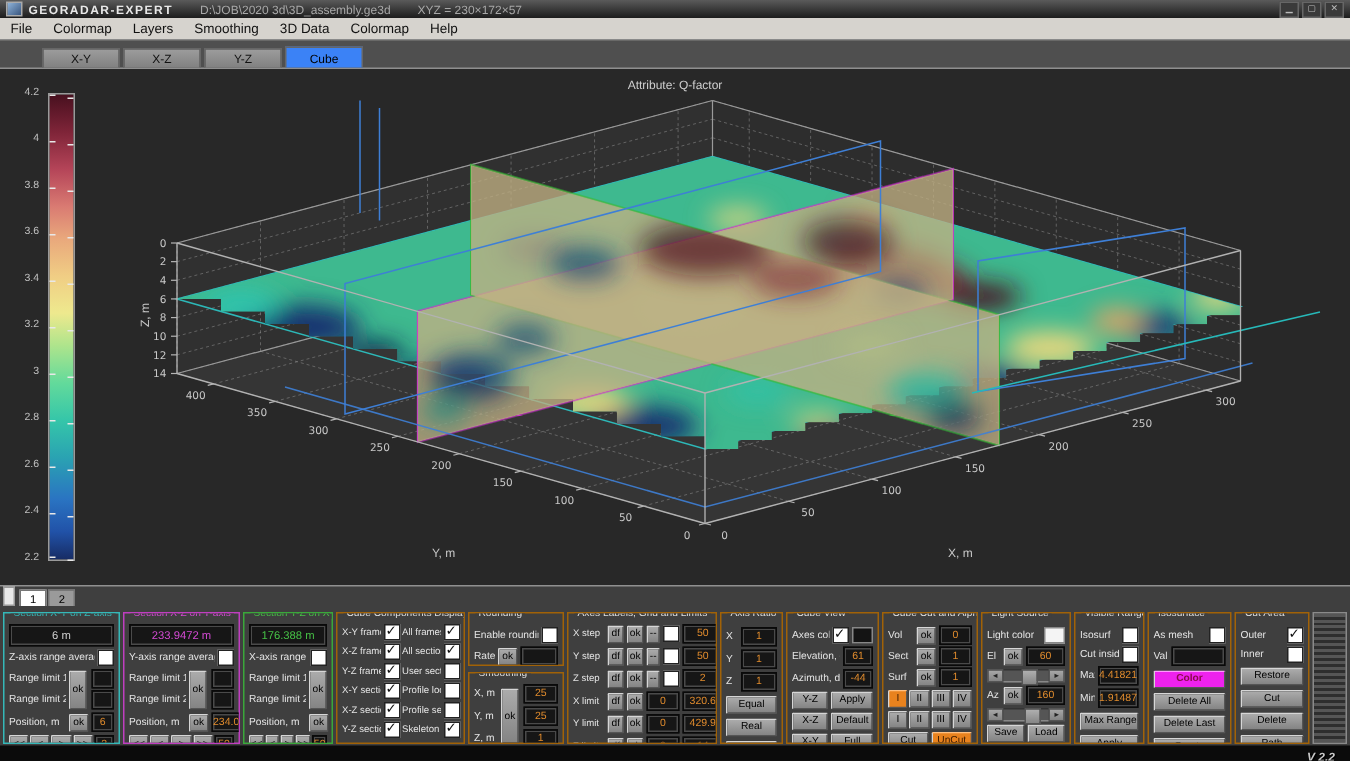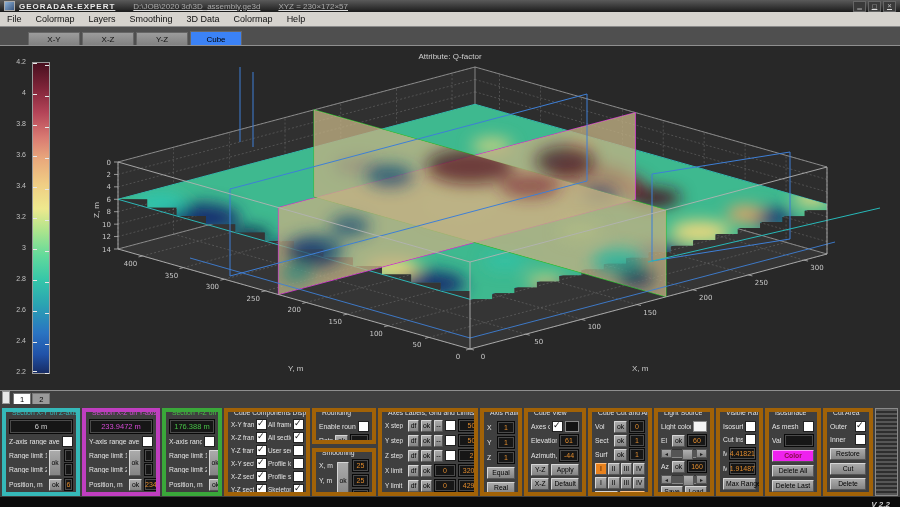--- a/index.html
+++ b/index.html
@@ -1,21 +1,21 @@
 <!DOCTYPE html>
 <html><head>
 <meta charset="utf-8">
 <style>
   html,body{margin:0;padding:0;background:#000;width:900px;height:507px;overflow:hidden;
     font-family:"Liberation Sans",sans-serif;-webkit-font-smoothing:antialiased;}
   .window{position:relative;width:900px;height:507px;background:#282828;}
 
   
   .titlebar{height:12px;background:linear-gradient(180deg,#5a5a5a,#1c1c1c);display:flex;align-items:center;
-    padding:0 4px;color:#ddd;font-size:8px;text-decoration:underline;}
+    padding:0 4px;color:#ddd;font-size:8px;}
   .app-icon{width:9px;height:8px;background:linear-gradient(135deg,#8fb3d9,#39567f);border:1px solid #aaa;margin-right:4px;}
   .app-title{font-weight:bold;letter-spacing:1px;color:#e8e8e8;margin-right:18px;white-space:nowrap;}
   .doc-path{color:#a8a8a8;margin-right:18px;white-space:nowrap;}
   .xyz-readout{color:#a8a8a8;white-space:nowrap;}
   .win-controls{margin-left:auto;display:flex;gap:2px;}
   .win-btn{width:11px;height:9px;background:#3a3a3a;border:1px solid #666;color:#bbb;font-size:6px;
     line-height:8px;text-align:center;}
 
   
   .menubar{height:14px;background:#d6d3ce;border-bottom:1px solid #8a8a8a;display:flex;align-items:center;
@@ -49,21 +49,21 @@
   .cbt{position:absolute;right:28px;font-size:7px;color:#c0c0c0;text-align:right;width:22px;padding-right:2px;}
 
   
   .panel{position:absolute;left:0;top:390px;width:900px;height:107px;background:#3f3f3f;border-top:1px solid #909090;}
   .panel-tabs{height:13px;display:flex;align-items:flex-end;padding-left:2px;}
   .panel-grip-left{width:6px;height:11px;background:#e8e8e8;border:1px solid #999;margin-right:3px;}
   .ptab{font-size:7.5px;color:#000;background:#9a9a9a;border:1px solid #777;border-bottom:none;
     padding:1px 6px 0;margin-right:1px;}
   .ptab.active{background:#fff;}
   .groups{display:flex;gap:2px;padding:4px 2px 2px;height:88px;align-items:stretch;}
-  .g{position:relative;border:4px solid #a16207;background:#3f3f3f;padding:7px 3px 2px;box-sizing:border-box;
+  .g{position:relative;border:1px solid #a16207;background:#3f3f3f;padding:7px 3px 2px;box-sizing:border-box;
     overflow:hidden;flex:0 0 auto;}
   .g .ttl{position:absolute;top:-1px;left:4px;transform:translateY(-35%);background:#3f3f3f;padding:0 2px;
     font-size:6.8px;color:#e0e0e0;white-space:nowrap;line-height:7px;}
   .g.c-cyan{border-color:#35b8b8;} .g.c-cyan .ttl{color:#35b8b8;}
   .g.c-mag{border-color:#c03ec0;} .g.c-mag .ttl{color:#d44ad4;}
   .g.c-grn{border-color:#3aa83a;} .g.c-grn .ttl{color:#46c046;}
 
   .r{display:flex;align-items:center;gap:2px;margin:2px 0;font-size:6.8px;color:#e4e4e4;}
   .l{white-space:nowrap;overflow:hidden;}
   .l.grow{flex:1;}

